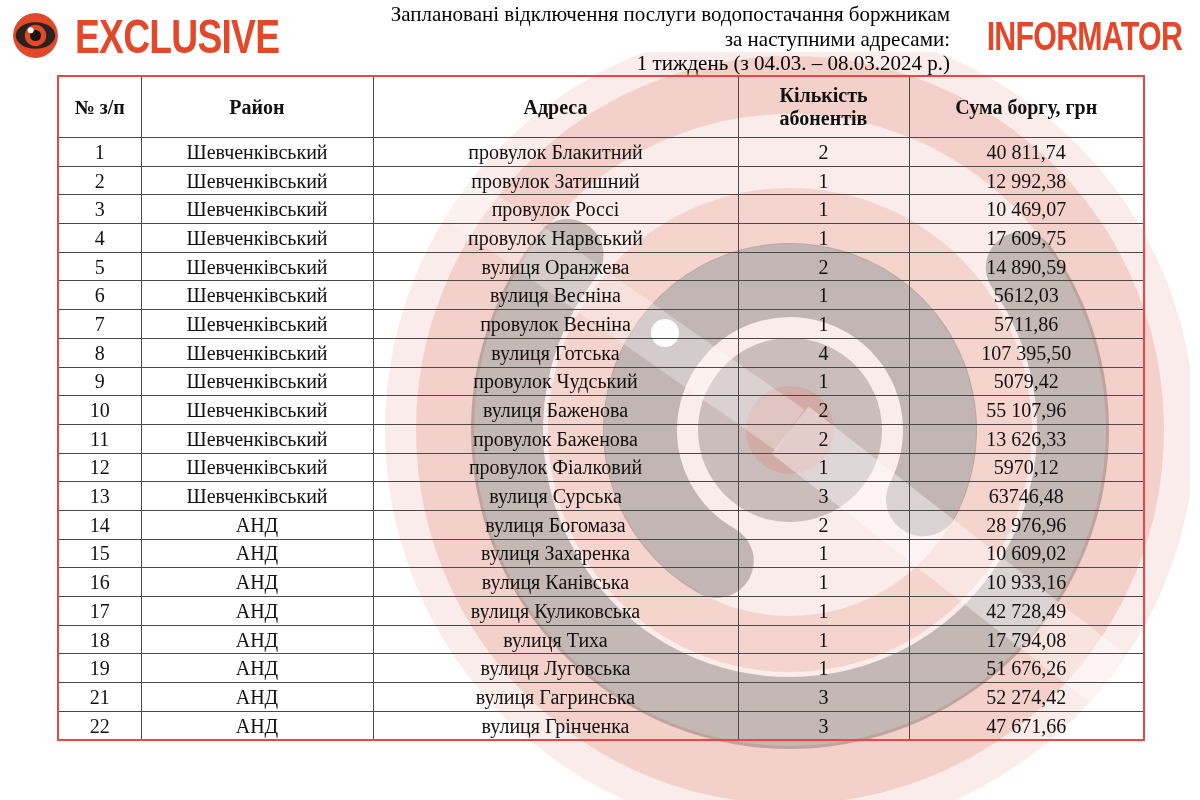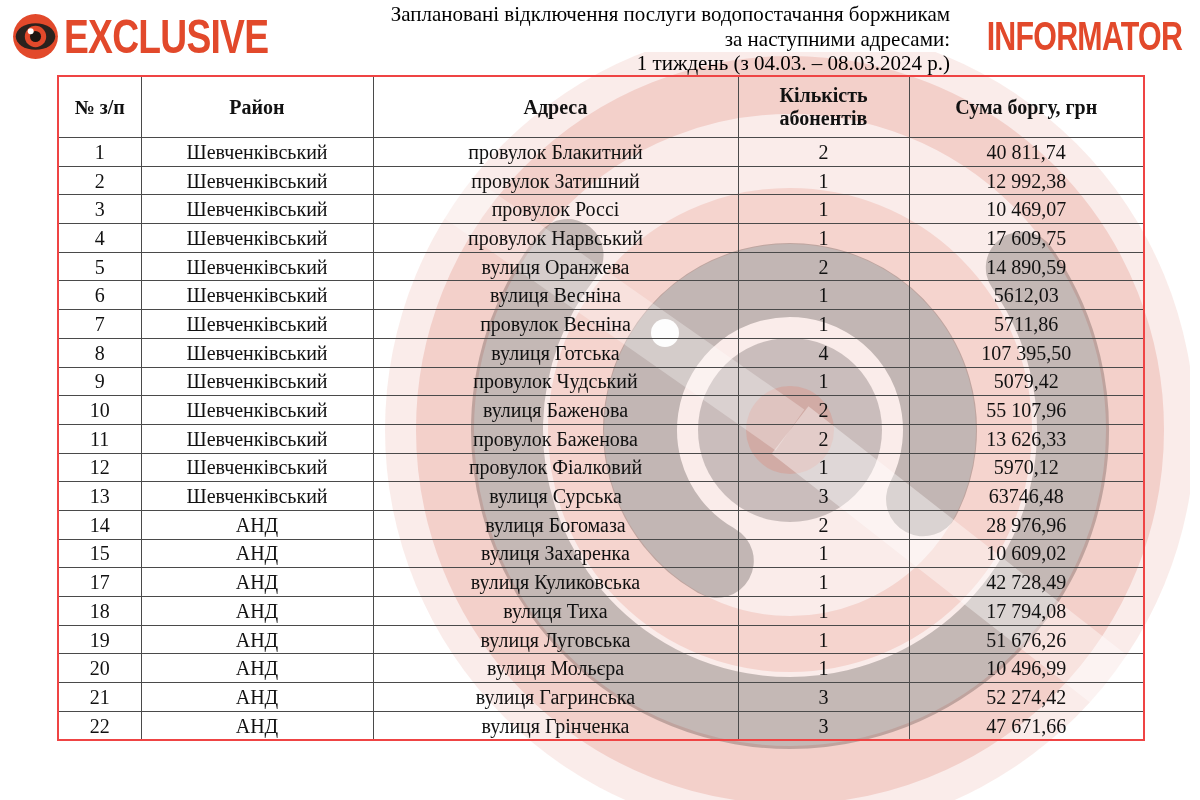--- a/index.html
+++ b/index.html
@@ -6,21 +6,21 @@
   body{
     width:1200px;height:800px;position:relative;overflow:hidden;
     background:#ffffff;
     font-family:"Liberation Serif", serif;
     color:#111;
   }
   
   .watermark{position:absolute;left:0;top:0;width:1200px;height:800px;z-index:0;pointer-events:none;}
   
   .hdr{position:absolute;left:0;top:0;width:1200px;height:75px;z-index:2;}
-  .logo-left{position:absolute;left:12px;top:12px;display:flex;align-items:center;gap:5px;}
+  .logo-left{position:absolute;left:12px;top:12px;display:flex;gap:16px;}
   .logo-left .eye{width:47px;height:47px;flex:0 0 auto;}
   .logo-word{
     font-family:"Liberation Sans", sans-serif;font-weight:800;line-height:1;
     color:#E2492B;white-space:nowrap;letter-spacing:-1px;
     display:inline-block;transform:scaleX(0.76);transform-origin:left center;
   }
   .logo-left .logo-word{font-size:49px;}
   .logo-right{position:absolute;right:18px;top:16px;}
   .logo-right .logo-word{font-size:41px;transform:scaleX(0.74);transform-origin:right center;}
   .title{
@@ -218,46 +218,46 @@
         <td>28 976,96</td>
       </tr>
       <tr>
         <td>15</td>
         <td>АНД</td>
         <td>вулиця Захаренка</td>
         <td>1</td>
         <td>10 609,02</td>
       </tr>
       <tr>
+        <td>16</td>
+        <td>АНД</td>
+        <td>вулиця Канівська</td>
+        <td>1</td>
+        <td>10 933,16</td>
+      </tr>
+      <tr>
         <td>17</td>
         <td>АНД</td>
         <td>вулиця Куликовська</td>
         <td>1</td>
         <td>42 728,49</td>
       </tr>
       <tr>
         <td>18</td>
         <td>АНД</td>
         <td>вулиця Тиха</td>
         <td>1</td>
         <td>17 794,08</td>
       </tr>
       <tr>
         <td>19</td>
         <td>АНД</td>
         <td>вулиця Луговська</td>
         <td>1</td>
         <td>51 676,26</td>
-      </tr>
-      <tr>
-        <td>20</td>
-        <td>АНД</td>
-        <td>вулиця Мольєра</td>
-        <td>1</td>
-        <td>10 496,99</td>
       </tr>
       <tr>
         <td>21</td>
         <td>АНД</td>
         <td>вулиця Гагринська</td>
         <td>3</td>
         <td>52 274,42</td>
       </tr>
       <tr>
         <td>22</td>

